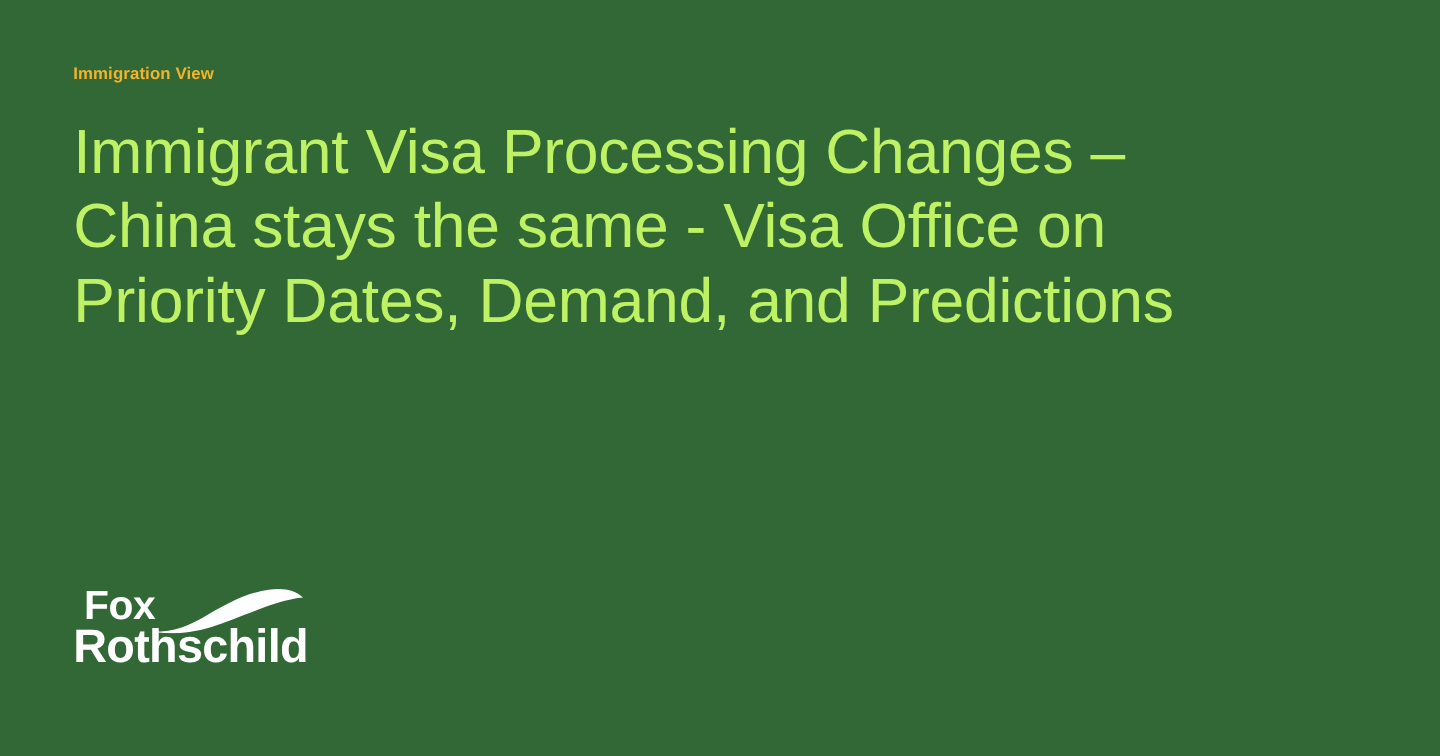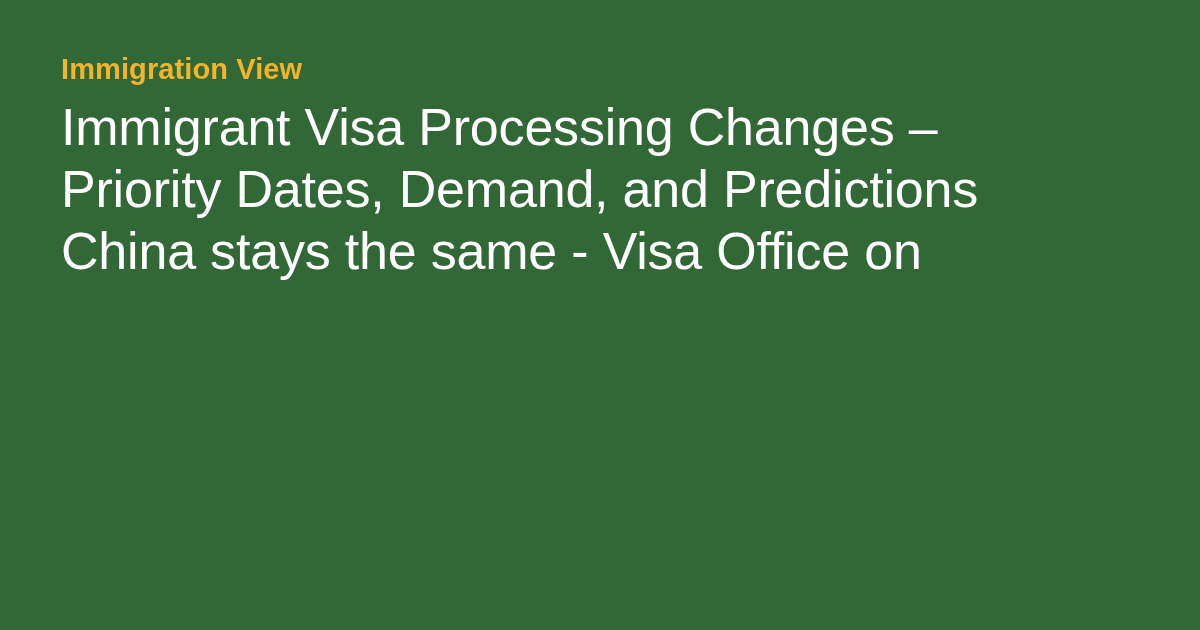--- a/index.html
+++ b/index.html
@@ -22,38 +22,38 @@
     height: 630px;
     background: #316835;
     padding: 0;
   }
 
   
   .eyebrow {
     position: absolute;
     left: 61px;
     top: 54px;
-    font-size: 29px;
+    font-size: 14px;
     font-weight: 700;
     letter-spacing: 0.1px;
     line-height: 1.1;
     color: #F3B32B;
     white-space: nowrap;
     text-align: right;
   }
 
   
   .headline {
     position: absolute;
     left: 61px;
     top: 96px;
     width: 1090px;
     margin: 0;
     padding: 0;
-    color: #ffffff;
+    color: #bef264;
     font-size: 52px;
     font-weight: 400;
     line-height: 62px;
     letter-spacing: -0.2px;
   }
   .headline .ln {
     display: block;
     white-space: nowrap;
   }
 
@@ -96,18 +96,36 @@
 </style>
 </head>
 <body>
 
 <div class="card" style="background: rgb(49, 104, 53);">
 
   <div class="eyebrow">Immigration View</div>
 
   <h1 class="headline">
     <span class="ln">Immigrant Visa Processing Changes –</span>
+    <span class="ln">China stays the same - Visa Office on</span>
     <span class="ln">Priority Dates, Demand, and Predictions</span>
-    <span class="ln">China stays the same - Visa Office on</span>
   </h1>
 
+  <div class="logo">
+    <span class="logo-word logo-fox">Fox</span>
+
+    <span class="logo-swoosh">
+      <svg viewBox="0 0 126 42" xmlns="http://www.w3.org/2000/svg" aria-hidden="true">
+        <path d="M1.5 40.5
+                 C 18 40.5, 30 35.5, 44 27.5
+                 C 60 18.2, 78 8.0, 97 5.4
+                 C 110 3.6, 120 6.2, 125.5 12.0
+                 C 120.5 12.4, 113 13.8, 104 16.6
+                 C 86 22.2, 66 31.2, 50 36.2
+                 C 36.5 40.4, 22 42.2, 10 41.6
+                 C 6.5 41.4, 3.6 41.1, 1.5 40.5 Z" fill="#FFFFFF"></path>
+      </svg>
+    </span>
+
+    <span class="logo-word logo-roth">Rothschild</span>
+  </div>
 
 </div>
 
 </body></html>

